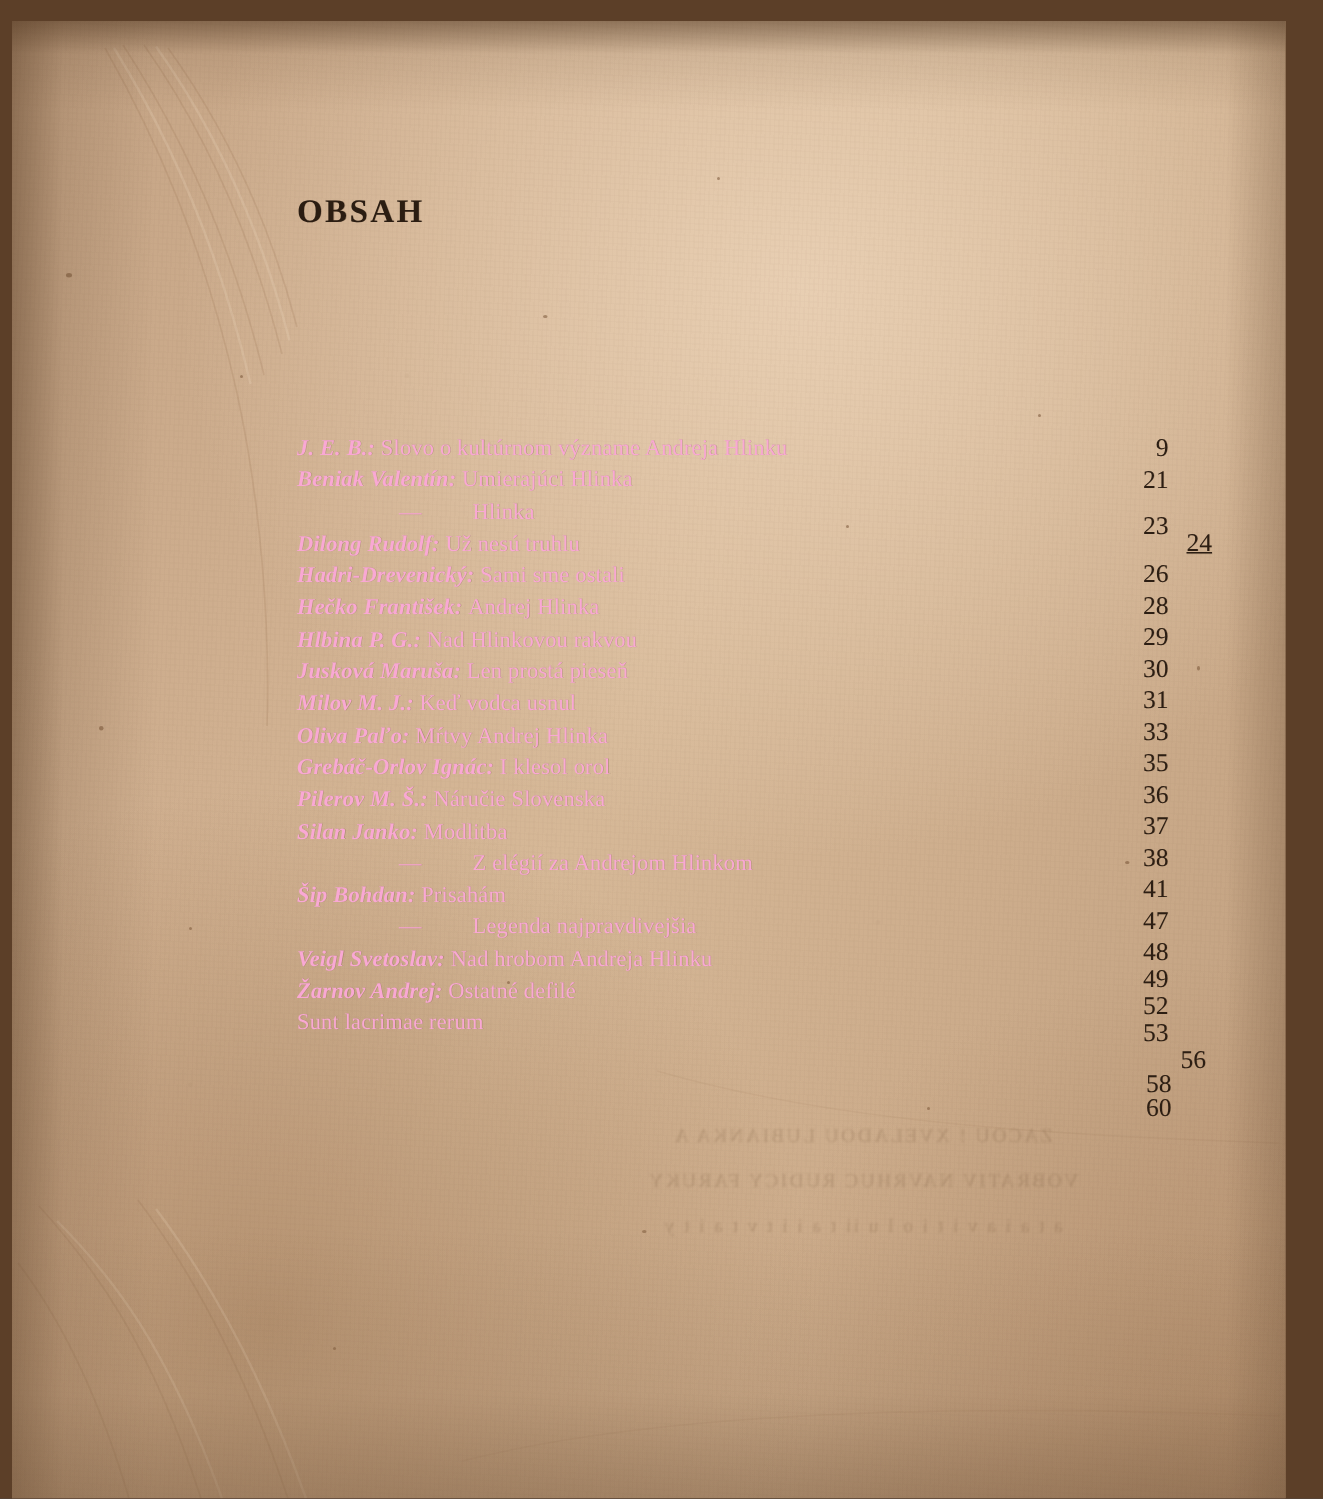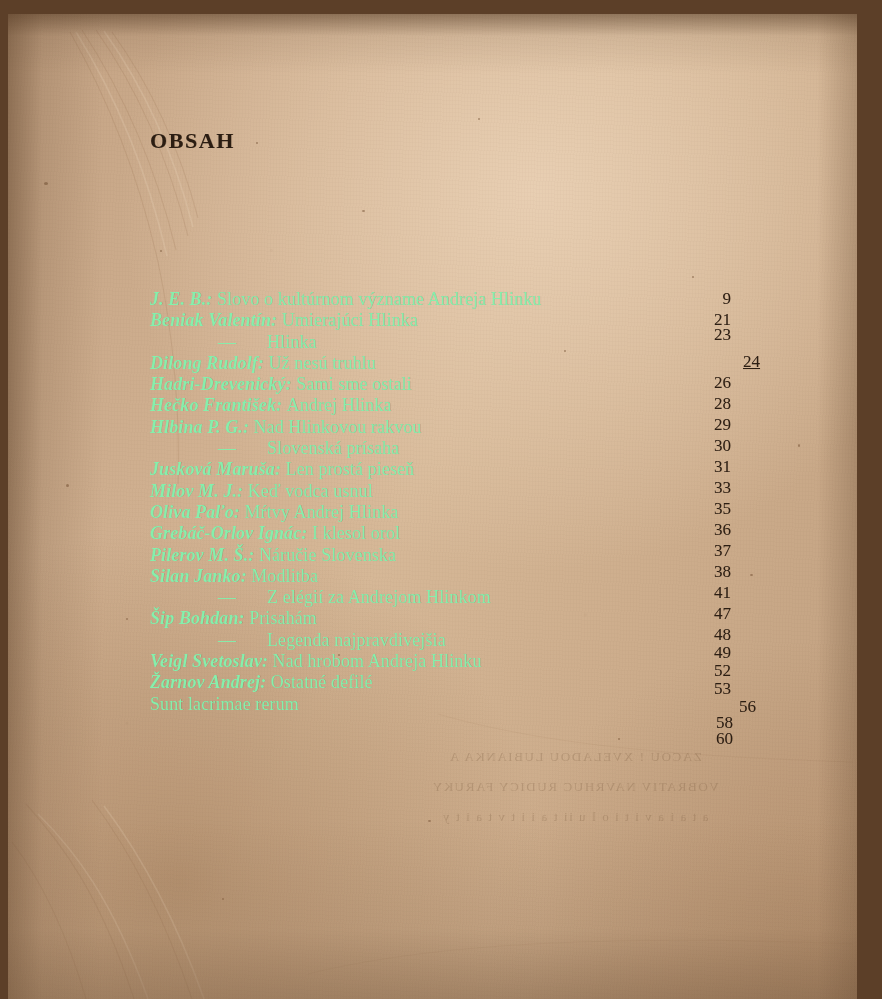--- a/index.html
+++ b/index.html
@@ -96,20 +96,21 @@
     text-align: center;
     filter: blur(0.6px);
     pointer-events: none;
     user-select: none;
   }
 
   
   .content {
     position: absolute;
     inset: 0;
+    margin-left: 48px;
   }
 
   .heading {
     position: absolute;
     left: 150px;
     top: 128px;
     font-size: 22px;
     font-weight: bold;
     letter-spacing: 1.6px;
     color: #2b1d12;
@@ -120,22 +121,22 @@
     position: absolute;
     left: 150px;
     top: 289px;
     width: 600px;
   }
 
   .toc-row {
     position: relative;
     height: 21.3px;
     white-space: nowrap;
-    color: #86efac;
-    font-size: 18px;
+    color: #f9a8d4;
+    font-size: 15px;
     line-height: 21.3px;
     text-shadow: 0.35px 0.25px 0 rgba(70,46,28,0.26);
   }
 
   .author {
     font-style: italic;
     font-weight: bold;
     letter-spacing: 0.1px;
   }
 
@@ -236,32 +237,31 @@
   <div class="content">
 
     <div class="heading">OBSAH</div>
 
     <div class="toc">
         <div class="toc-row"><span class="author">J. E. B.:</span> <span class="title-txt">Slovo o kultúrnom význame Andreja Hlinku</span></div>
         <div class="pageno" style="left: 535px; top: 0px;">9</div>
         <div class="toc-row"><span class="author">Beniak Valentín:</span> <span class="title-txt">Umierajúci Hlinka</span></div>
         <div class="pageno" style="left: 535px; top: 21px;">21</div>
         <div class="toc-row cont"><span class="dash">—</span><span class="title-txt">Hlinka</span></div>
-        <div class="pageno" style="left: 535px; top: 36px;">23</div>
+        <div class="pageno" style="left: 535px; top: 52px;">23</div>
         <div class="toc-row"><span class="author">Dilong Rudolf:</span> <span class="title-txt">Už nesú truhlu</span></div>
         <div class="pageno" style="left: 564px; top: 63px; text-decoration: underline;">24</div>
         <div class="toc-row"><span class="author">Hadri-Drevenický:</span> <span class="title-txt">Sami sme ostali</span></div>
         <div class="pageno" style="left: 535px; top: 84px;">26</div>
         <div class="toc-row"><span class="author">Hečko František:</span> <span class="title-txt">Andrej Hlinka</span></div>
         <div class="pageno" style="left: 535px; top: 105px;">28</div>
         <div class="toc-row"><span class="author">Hlbina P. G.:</span> <span class="title-txt">Nad Hlinkovou rakvou</span></div>
         <div class="pageno" style="left: 535px; top: 126px;">29</div>
         <div class="pageno" style="left: 535px; top: 147px;">30</div>
         <div class="pageno" style="left: 535px; top: 168px;">31</div>
-        <div class="toc-row cont"><span class="dash">—</span><span class="title-txt">Slovenská prísaha</span></div>
         <div class="pageno" style="left: 535px; top: 189px;">33</div>
         <div class="toc-row"><span class="author">Jusková Maruša:</span> <span class="title-txt">Len prostá pieseň</span></div>
         <div class="pageno" style="left: 535px; top: 210px;">35</div>
         <div class="toc-row"><span class="author">Milov M. J.:</span> <span class="title-txt">Keď vodca usnul</span></div>
         <div class="pageno" style="left: 535px; top: 231px;">36</div>
         <div class="toc-row"><span class="author">Oliva Paľo:</span> <span class="title-txt">Mŕtvy Andrej Hlinka</span></div>
         <div class="pageno" style="left: 535px; top: 252px;">37</div>
         <div class="toc-row"><span class="author">Grebáč-Orlov Ignác:</span> <span class="title-txt">I klesol orol</span></div>
         <div class="pageno" style="left: 535px; top: 273px;">38</div>
         <div class="toc-row"><span class="author">Pilerov M. Š.:</span> <span class="title-txt">Náručie Slovenska</span></div>

